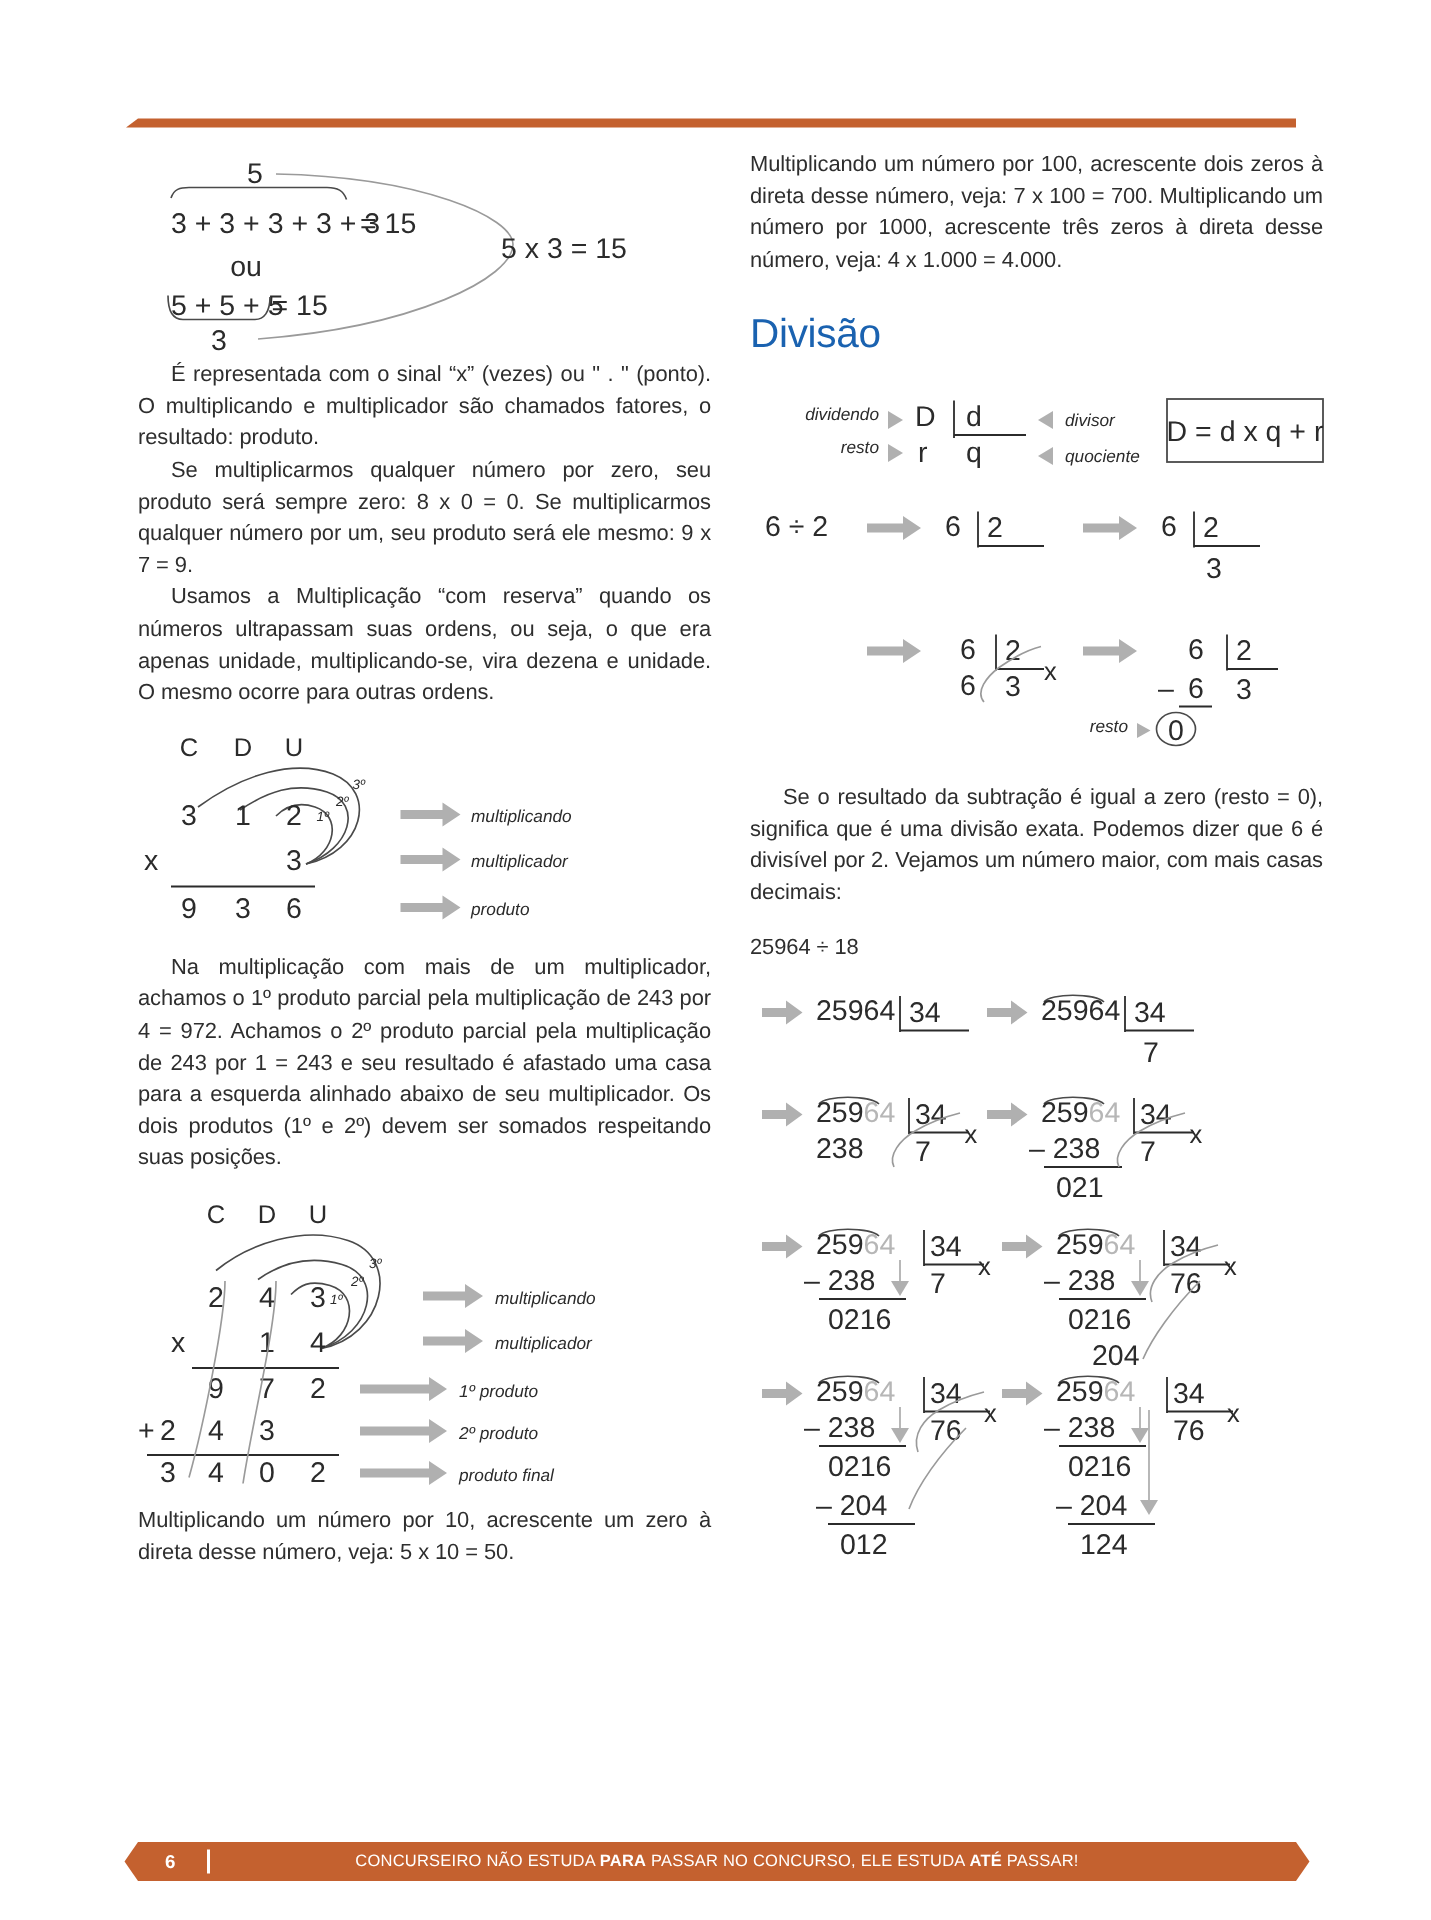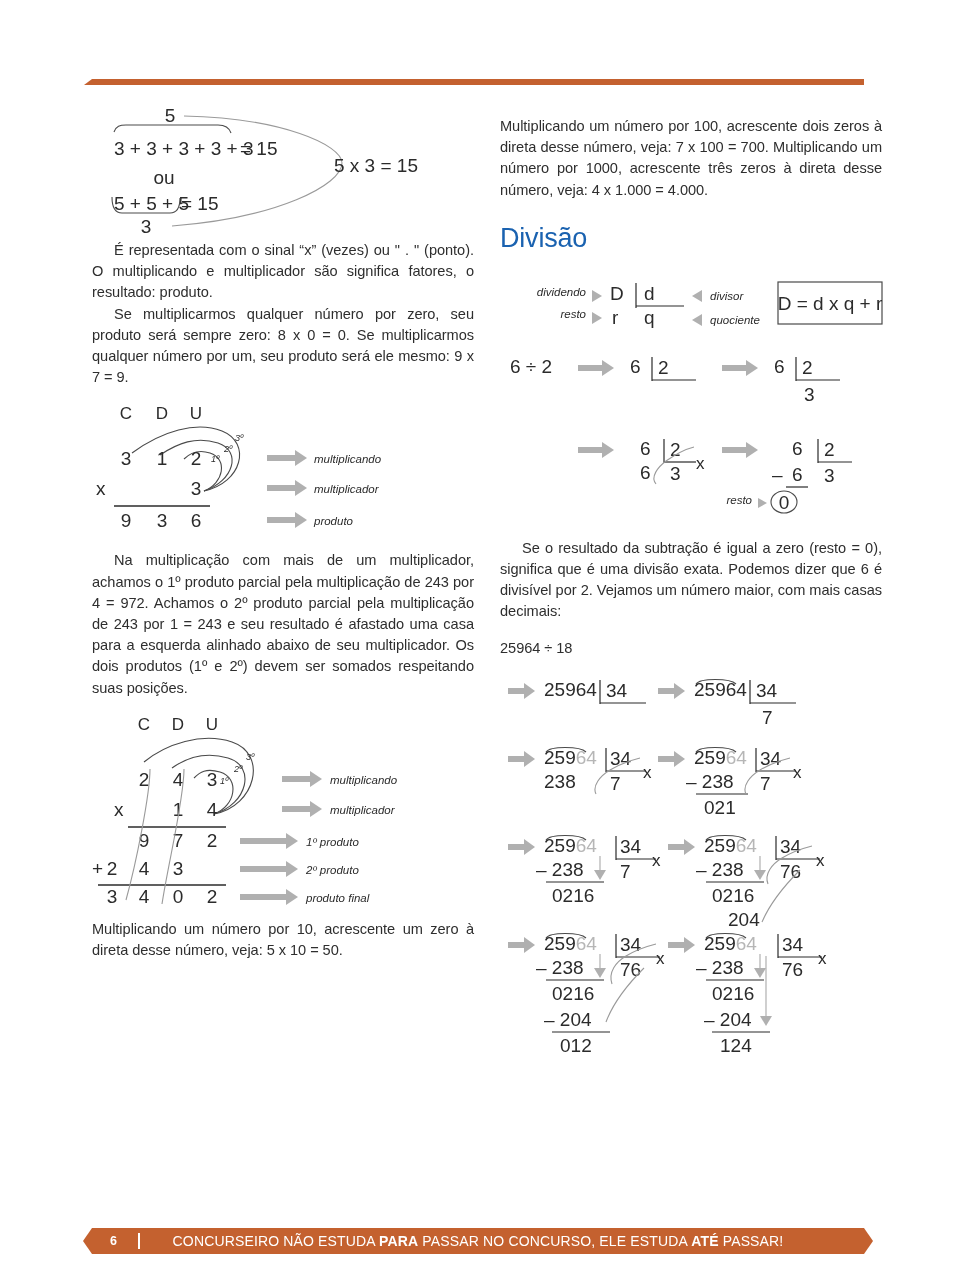--- a/index.html
+++ b/index.html
@@ -11,21 +11,21 @@
   .page{position:absolute;left:0;top:0;width:954px;height:1280px;}
 
   
   .top-rule{position:absolute;left:92px;top:79px;width:772px;height:6px;background:#c4612f;}
   .top-rule:before{content:"";position:absolute;left:-8px;top:0;width:0;height:0;
      border-top:6px solid transparent;border-right:8px solid #c4612f;}
 
   
   .col{position:absolute;top:100px;width:382px;}
   .col-left{left:92px;}
-  .col-right{left:500px;margin-top:16px;}
+  .col-right{left:500px;}
 
   p.body{
     font-size:14.6px;line-height:21.2px;text-align:justify;
     margin:0 0 0 0;text-indent:22px;color:#2e2e2e;
     letter-spacing:-0.05px;
   }
   p.body.noind{text-indent:0;}
 
   h2.heading{
     font-size:27px;color:#1a62b0;font-weight:normal;margin:0;
@@ -56,21 +56,21 @@
   
   .footer{position:absolute;left:92px;top:1228px;width:772px;height:26px;background:#c4612f;}
   .footer:before{content:"";position:absolute;left:-9px;top:0;width:0;height:0;
     border-top:13px solid transparent;border-bottom:13px solid transparent;border-right:9px solid #c4612f;}
   .footer:after{content:"";position:absolute;right:-9px;top:0;width:0;height:0;
     border-top:13px solid transparent;border-bottom:13px solid transparent;border-left:9px solid #c4612f;}
   .footer .pg{position:absolute;left:18px;top:0;line-height:26px;color:#ffffff;
      font-size:12.5px;font-weight:bold;}
   .footer .bar{position:absolute;left:46px;top:5px;width:1.5px;height:16px;background:#ffffff;}
   .footer .ftxt{position:absolute;left:0;right:0;top:0;line-height:26px;text-align:center;
-     color:#ffffff;font-size:14px;letter-spacing:0.15px;}
+     color:#ffffff;font-size:11px;letter-spacing:0.15px;}
   .footer .ftxt b{font-weight:bold;}
 </style>
 </head>
 <body>
 
 <div class="page">
 
   <div class="top-rule"></div>
 
   <div class="col col-left">
@@ -86,22 +86,23 @@
         <text class="num" x="89" y="110">= 15</text>
         <path class="arc" d="M20,97 C20,108 24,113 30,113 L78,113 C84,113 88,108 88,98"></path>
         <text class="num" x="54" y="133" text-anchor="middle">3</text>
         <path class="arc-l" d="M92,16 C190,18 250,45 250,63 C250,85 185,118 80,126"></path>
         <text class="num" x="242" y="72">5 x 3 = 15</text>
       </svg>
     </div>
 
     <div class="gap-l"></div>
 
-    <p class="body">É representada com o sinal “x” (vezes) ou " . " (ponto). O multiplicando e multiplicador são significa fatores, o resultado: produto.</p>
+    <p class="body">É representada com o sinal “x” (vezes) ou " . " (ponto). O multiplicando e multiplicador são chamados fatores, o resultado: produto.</p>
     <p class="body">Se multiplicarmos qualquer número por zero, seu produto será sempre zero: 8 x 0 = 0. Se multiplicarmos qualquer número por um, seu produto será ele mesmo: 9 x 7 = 9.</p>
+    <p class="body">Usamos a Multiplicação “com reserva” quando os números ultrapassam suas ordens, ou seja, o que era apenas unidade, multiplicando-se, vira dezena e unidade. O mesmo ocorre para outras ordens.</p>
 
     <div class="gap-m"></div>
 
     <div class="fig">
       <svg width="382" height="132" viewBox="0 0 382 132">
         <text class="hdr" x="34" y="16" text-anchor="middle">C</text>
         <text class="hdr" x="70" y="16" text-anchor="middle">D</text>
         <text class="hdr" x="104" y="16" text-anchor="middle">U</text>
 
         <path class="arc" d="M112,88 C150,80 160,40 130,28 C104,18 70,28 40,50"></path>

